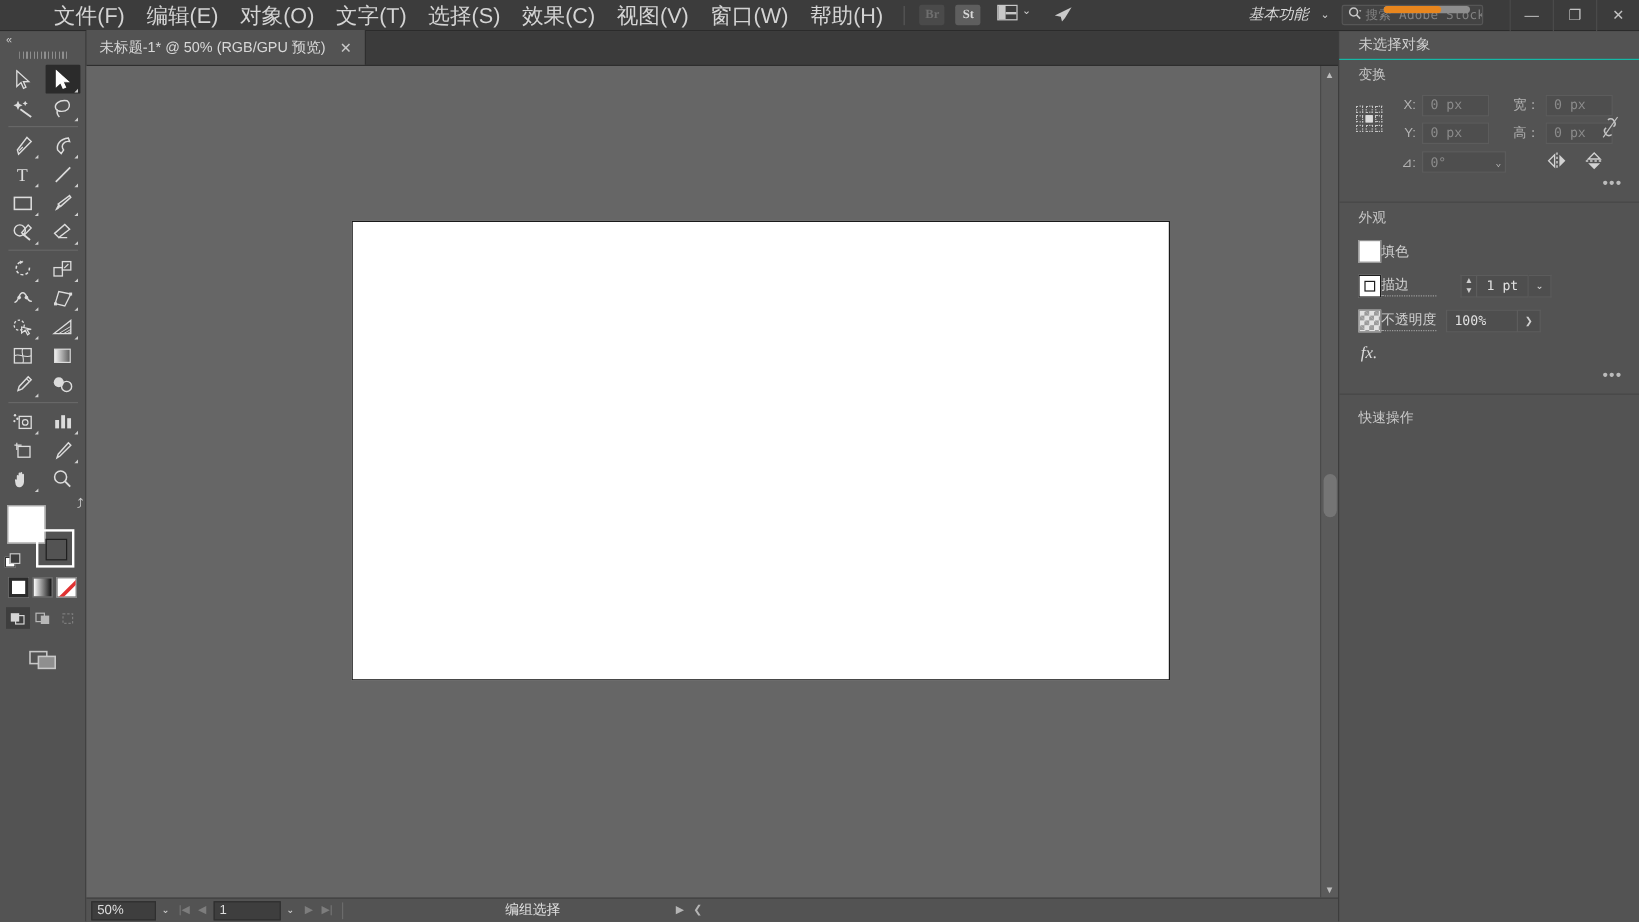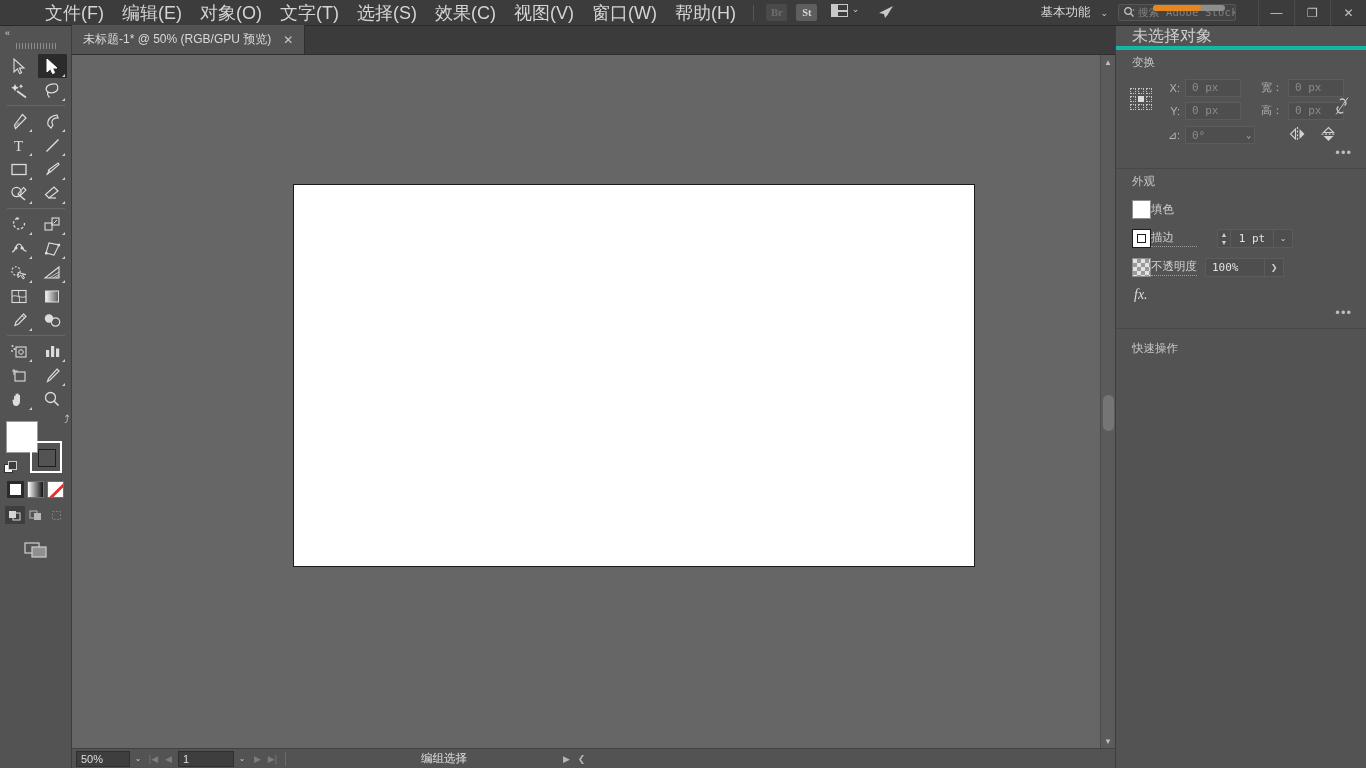--- a/index.html
+++ b/index.html
@@ -58,21 +58,21 @@
     width: 6px; background: #c8c8c8;
   }
   .arrange-ic::after {
     content: ""; position: absolute; left: 6px; top: 50%; right: 0;
     height: 1.5px; background: #c8c8c8;
   }
   .chev { font-size: 9px; color: #cfcfcf; margin-left: 4px; }
   .spacer { flex: 1 1 auto; }
   .workspace-sel {
     display: flex; align-items: center; gap: 6px;
-    padding: 0 10px; height: 26px; color: #d8d8d8; font-size: 12.5px;
+    padding: 0 10px; height: 26px; color: #d8d8d8; font-size: 12.5px; font-style: italic;
   }
   .search-wrap {
     position: relative;
     width: 118px; height: 17px;
     background: #434343; border: 1px solid #565656; border-radius: 2px;
     display: flex; align-items: center; padding: 0 4px; margin-right: 22px;
     overflow: hidden;
   }
   .search-icon { font-size: 10px; color: #c0c0c0; margin-right: 3px; }
   .search-ph {
@@ -292,22 +292,22 @@
     font-size: 12px; color: #cacaca;
     border-right: 1px solid #333;
   }
   .p-tab.active { background: #535353; color: #ededed; }
   .panel-section-head {
     height: 26px; display: flex; align-items: center; padding-left: 16px;
     font-size: 11.5px; color: #c9c9c9;
   }
   .noselect-row {
     height: 24px; display: flex; align-items: center; padding-left: 16px;
-    font-size: 16px; color: #cfcfcf;
-    border-bottom: 4px solid #14b8a6;
+    font-size: 12px; color: #cfcfcf;
+    border-bottom: 1px solid #14b8a6;
   }
   .sect-title {
     height: 24px; display: flex; align-items: center; padding-left: 16px;
     font-size: 11.5px; color: #c5c5c5;
   }
   .divider { height: 1px; background: #484848; margin: 0; }
 
   
   .transform-block { position: relative; padding: 2px 0 6px 0; }
   .refpoint {

